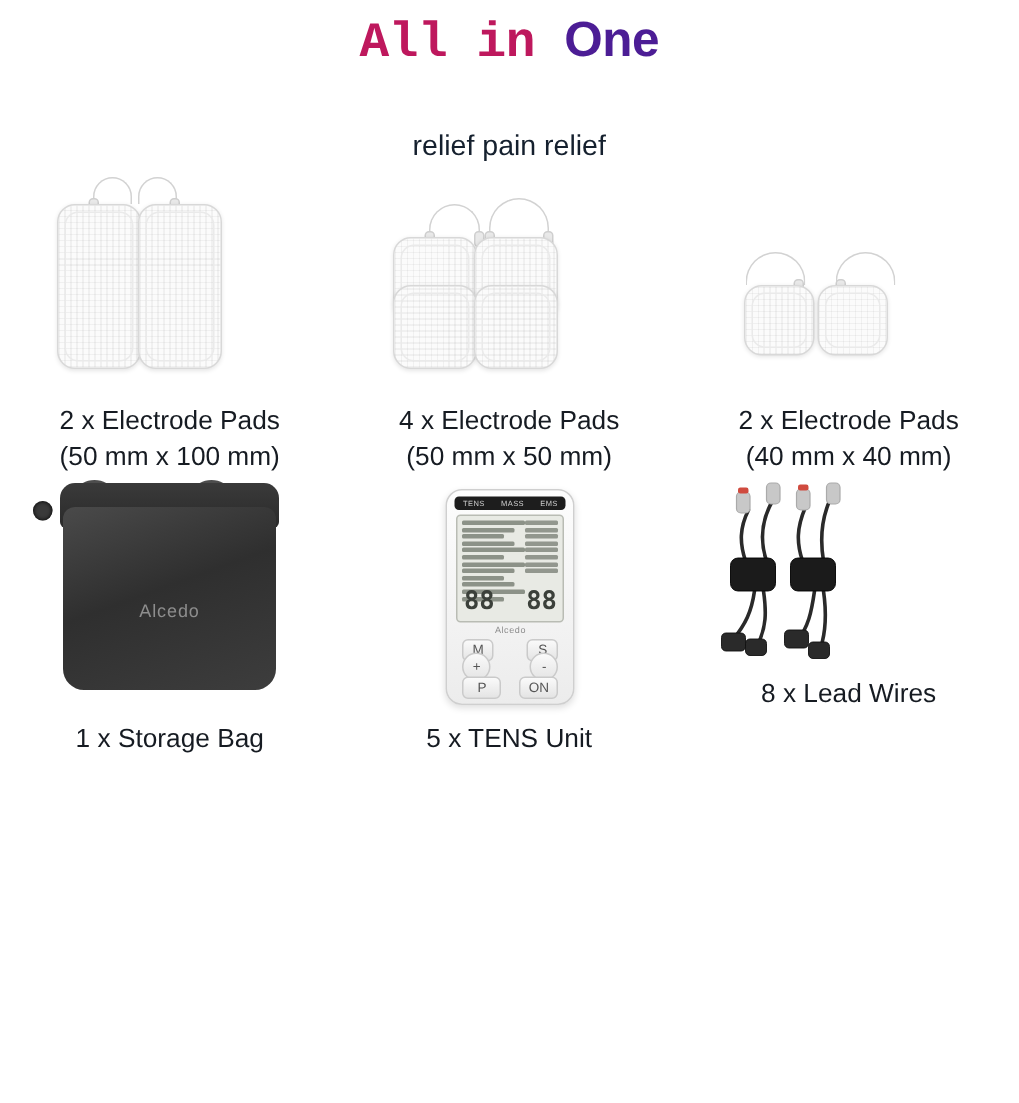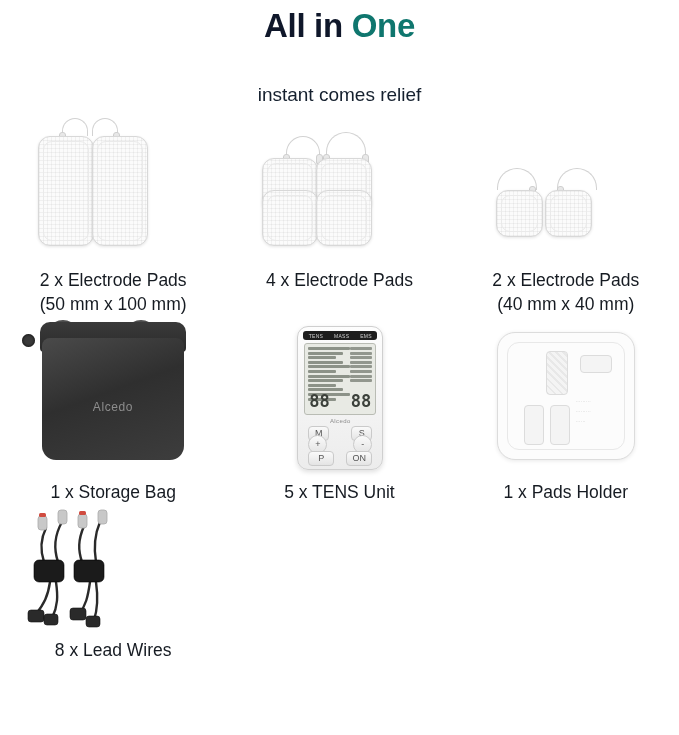--- a/index.html
+++ b/index.html
@@ -20,22 +20,22 @@
 
   
   .title {
     text-align: center;
     font-size: 33px;
     font-weight: bold;
     letter-spacing: -0.3px;
     padding-top: 6px;
     line-height: 40px;
   }
-  .title .dark { color: #0f172a; }
-  .title .blue { color: #0f766e; }
+  .title .dark { color: #be185d; font-family: Liberation Mono, monospace; }
+  .title .blue { color: #4c1d95; }
   .subtitle {
     text-align: center;
     font-size: 19px;
     color: #15202e;
     line-height: 27px;
     margin: 8px auto 0 auto;
     width: 530px;
     font-weight: 400;
   }
 
@@ -355,21 +355,21 @@
 </head>
 <body>
 
 <div class="page">
 
   <div class="title">
     <span class="dark">All in </span><span class="blue">One</span>
   </div>
   <div class="subtitle">
     <br>
-    <span>instant comes relief</span>
+    <span>relief pain relief</span>
   </div>
 
   <div class="grid">
 
     <div class="cell row1">
       <div class="art">
         <div class="wire" style="left:62px; top:6px; width:26px; height:18px;"></div>
         <div class="wire" style="left:92px; top:6px; width:26px; height:18px;"></div>
         <div class="nub" style="left:59px; top:20px;"></div>
         <div class="nub" style="left:113px; top:20px;"></div>
@@ -390,20 +390,21 @@
         <div class="nub" style="left:90px; top:42px;"></div>
         <div class="nub" style="left:97px; top:42px;"></div>
         <div class="nub" style="left:136px; top:42px;"></div>
         <div class="pad" style="left:36px; top:46px; width:56px; height:56px;"></div>
         <div class="pad" style="left:90px; top:46px; width:56px; height:56px;"></div>
         <div class="pad" style="left:36px; top:78px; width:56px; height:56px;"></div>
         <div class="pad" style="left:90px; top:78px; width:56px; height:56px;"></div>
       </div>
       <div class="caption">
         <span class="l2">4 x Electrode Pads</span>
+        <span class="l2">(50 mm x 50 mm)</span>
       </div>
     </div>
 
     <div class="cell row1">
       <div class="art">
         <div class="wire" style="left:44px; top:56px; width:40px; height:22px;"></div>
         <div class="wire" style="left:104px; top:56px; width:40px; height:22px;"></div>
         <div class="nub" style="left:76px; top:74px;"></div>
         <div class="nub" style="left:104px; top:74px;"></div>
         <div class="pad" style="left:43px; top:78px; width:47px; height:47px;"></div>
@@ -482,38 +483,20 @@
             <div class="rbtn wide">P</div>
             <div class="rbtn wide">ON</div>
           </div>
         </div>
       </div>
       <div class="caption">
         <span class="l2">5 x TENS Unit</span>
       </div>
     </div>
 
-    <div class="cell row2">
-      <div class="art">
-        <div class="holder">
-          <div class="holder-in"></div>
-          <div class="holder-pad" style="left:48px; top:18px; width:22px; height:44px;
-               background-image:repeating-linear-gradient(45deg,rgba(0,0,0,0.05) 0 2px,transparent 2px 5px);"></div>
-          <div class="holder-pad" style="left:82px; top:22px; width:32px; height:18px;"></div>
-          <div class="holder-pad" style="left:26px; top:72px; width:20px; height:40px;"></div>
-          <div class="holder-pad" style="left:52px; top:72px; width:20px; height:40px;"></div>
-          <div class="holder-txt" style="left:78px; top:66px;">·········</div>
-          <div class="holder-txt" style="left:78px; top:76px;">·········</div>
-          <div class="holder-txt" style="left:78px; top:86px;">······</div>
-        </div>
-      </div>
-      <div class="caption">
-        <span class="l2">1 x Pads Holder</span>
-      </div>
-    </div>
 
     <div class="cell row3">
       <div class="art">
         <svg class="lead-svg" width="226" height="130" viewBox="0 0 226 130">
           <g stroke="#2a2a2a" stroke-width="2.4" fill="none" stroke-linecap="round">
             <path d="M46 24 C40 36 40 46 44 58"></path>
             <path d="M62 18 C54 32 54 46 58 58"></path>
             <path d="M84 22 C78 36 78 46 82 58"></path>
             <path d="M100 18 C94 32 94 46 96 58"></path>
             <path d="M50 78 C48 92 44 100 36 110"></path>

